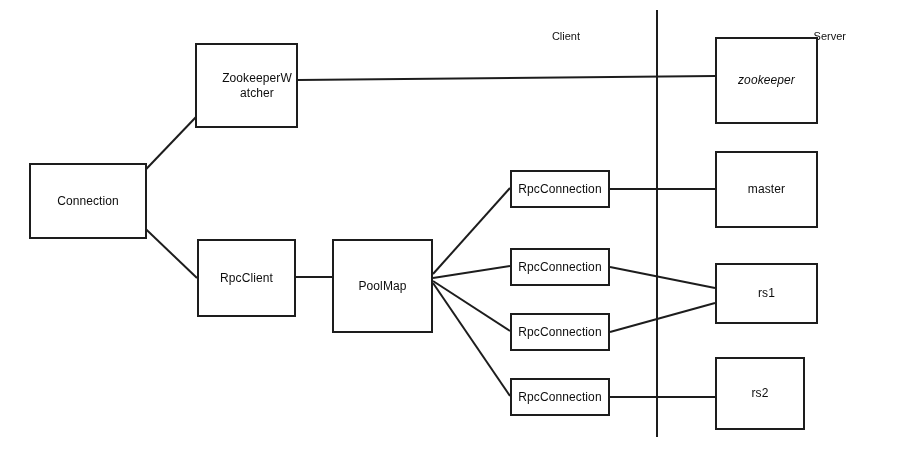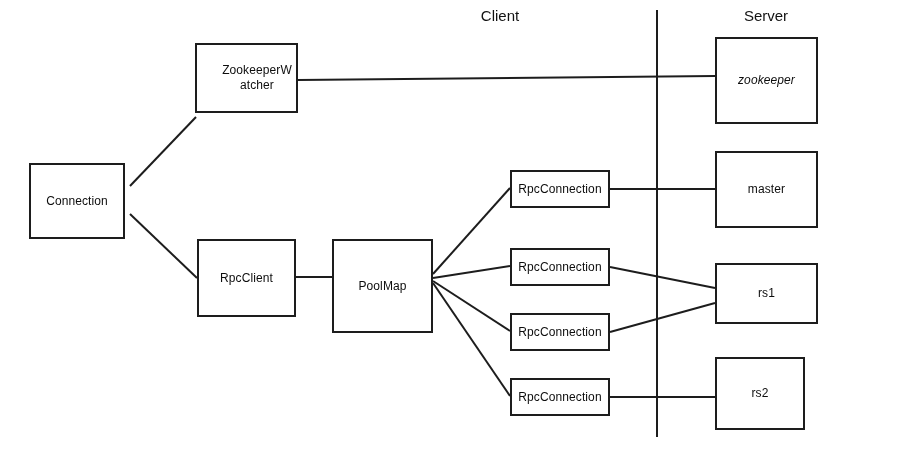--- a/index.html
+++ b/index.html
@@ -47,24 +47,25 @@
   .node-label {
     display: block;
     width: 100%;
     white-space: normal;
     word-break: break-word;
   }
   .section-title {
     position: absolute;
     color: #121212;
     font-family: "Liberation Sans", sans-serif;
-    font-size: 15px;
+    font-size: 11px;
     line-height: 20px;
-    text-align: center;
+    text-align: right;
     white-space: nowrap;
+    margin-top: 20px;
   }
   .watermark {
     position: absolute;
     color: #e3e3e5;
     font-family: "Liberation Sans", sans-serif;
     font-size: 27px;
     line-height: 30px;
     white-space: nowrap;
     letter-spacing: 1px;
     user-select: none;
@@ -89,24 +90,24 @@
       <line x1="610" y1="332" x2="715" y2="303" stroke="#1d1d1d" stroke-width="2" stroke-linecap="butt"></line>
       <line x1="610" y1="397" x2="715" y2="397" stroke="#1d1d1d" stroke-width="2" stroke-linecap="butt"></line>
       <line x1="657" y1="10" x2="657" y2="437" stroke="#1d1d1d" stroke-width="2" stroke-linecap="butt"></line>
     </svg>
 
   <div class="section-title" id="title-client" style="left: 420px; top: 6px; width: 160px;"><span>Client</span></div>
 
   <div class="section-title" id="title-server" style="left: 686px; top: 6px; width: 160px;"><span>Server</span></div>
 
   <div id="node-layer">
-      <div class="node-box" style="left: 29px; top: 163px; width: 96px; height: 76px; border-color: rgb(29, 29, 29);">
+      <div class="node-box" style="left: 29px; top: 163px; width: 118px; height: 76px; border-color: rgb(29, 29, 29);">
         <span class="node-label">Connection</span>
       </div>
-      <div class="node-box" style="left: 195px; top: 43px; width: 103px; height: 70px; border-color: rgb(29, 29, 29); padding-left: 24px;">
+      <div class="node-box" style="left: 195px; top: 43px; width: 103px; height: 85px; border-color: rgb(29, 29, 29); padding-left: 24px;">
         <span class="node-label">ZookeeperWatcher</span>
       </div>
       <div class="node-box" style="left: 197px; top: 239px; width: 99px; height: 78px; border-color: rgb(29, 29, 29);">
         <span class="node-label">RpcClient</span>
       </div>
       <div class="node-box" style="left: 332px; top: 239px; width: 101px; height: 94px; border-color: rgb(29, 29, 29);">
         <span class="node-label">PoolMap</span>
       </div>
       <div class="node-box" style="left: 510px; top: 170px; width: 100px; height: 38px; border-color: rgb(29, 29, 29);">
         <span class="node-label">RpcConnection</span>

